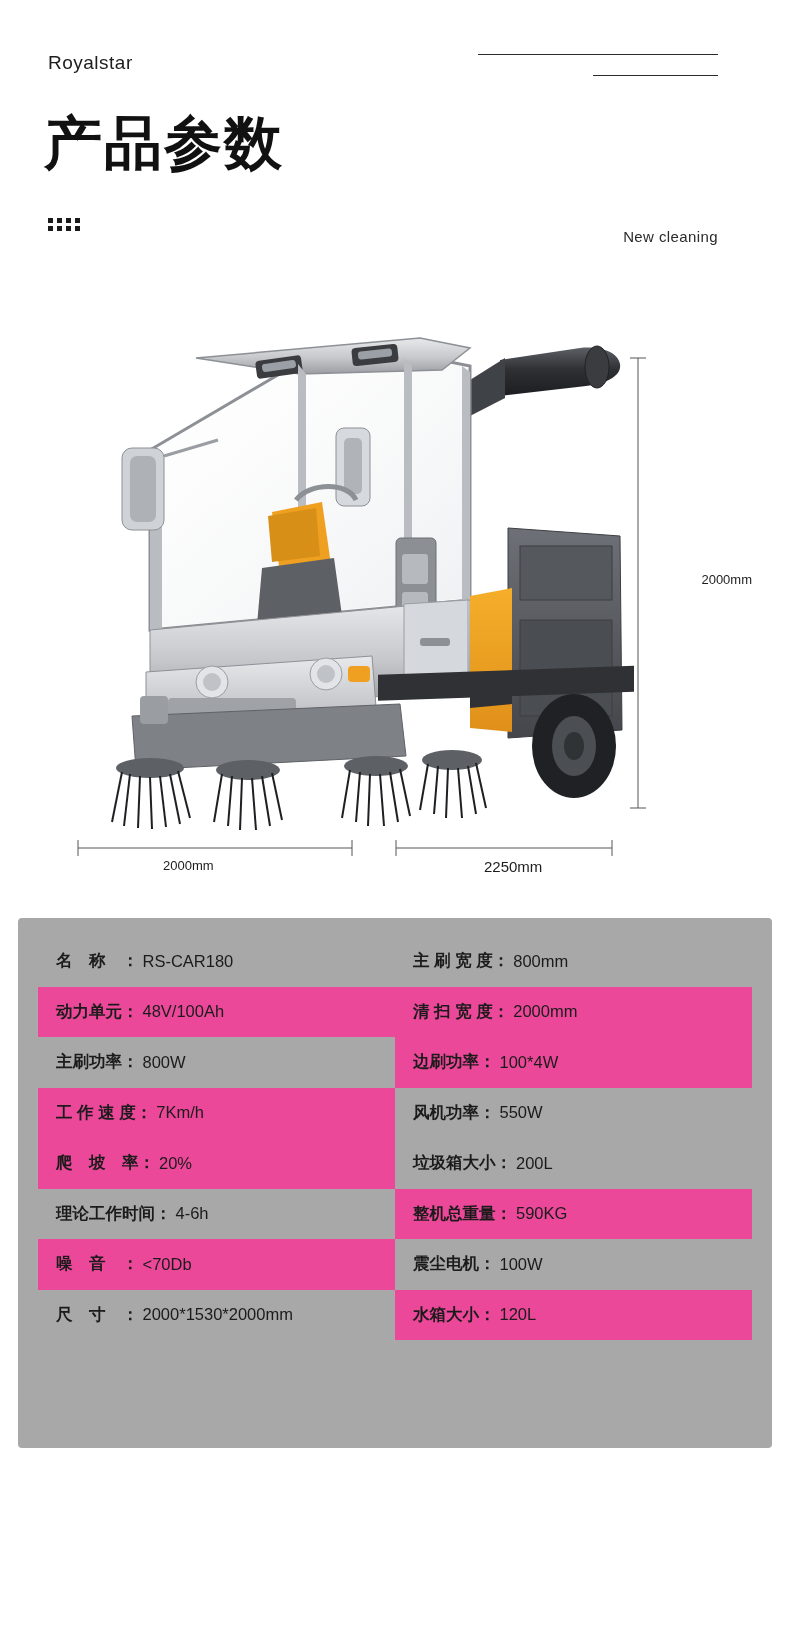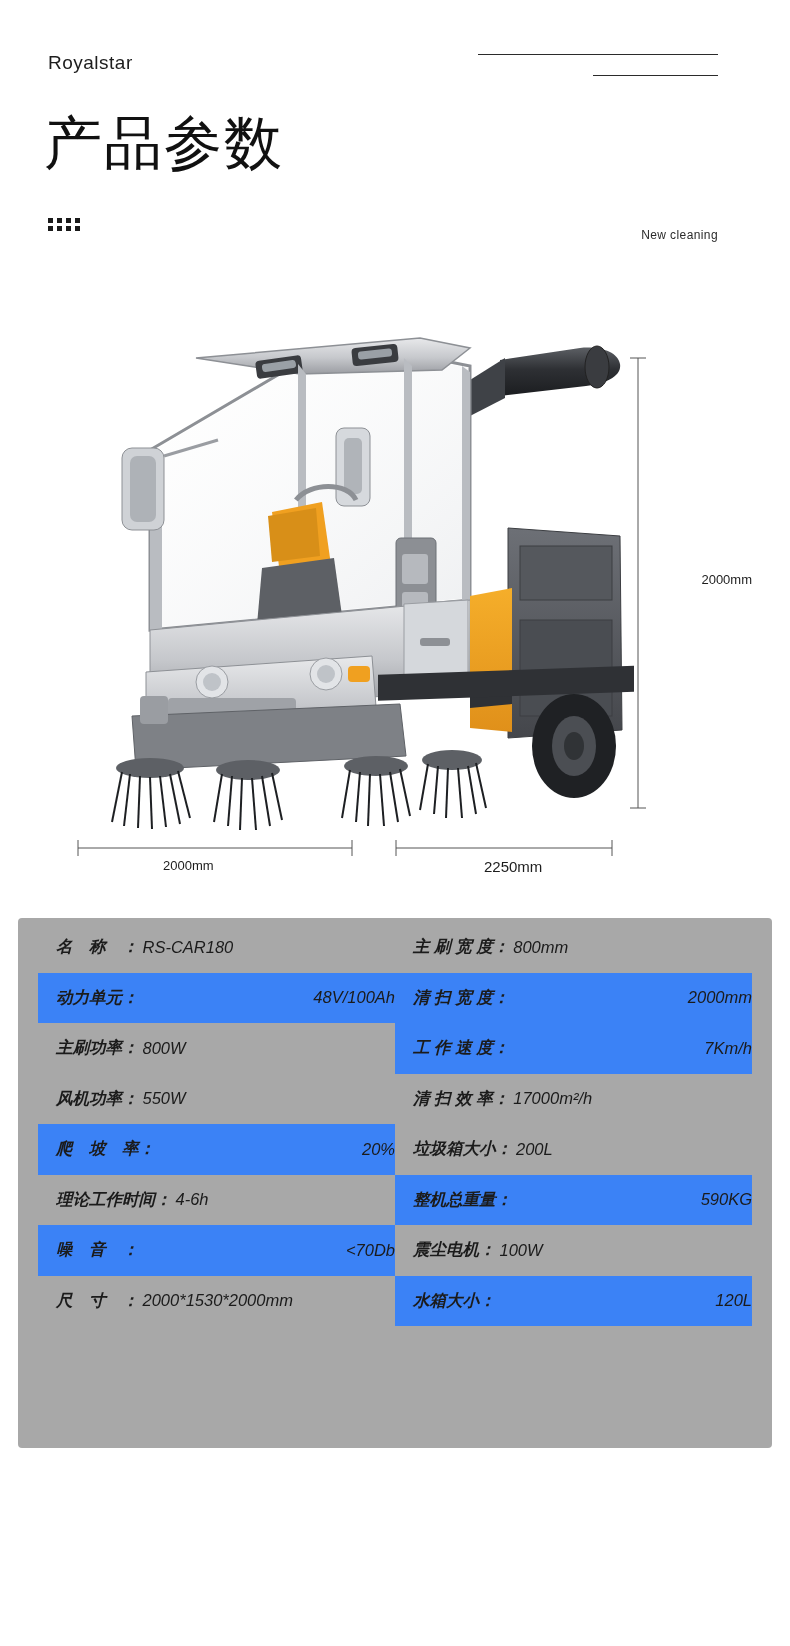--- a/index.html
+++ b/index.html
@@ -48,21 +48,21 @@
     width: 125px;
     margin-left: 115px;
     margin-top: 20px;
   }
 
   .page-title {
     position: absolute;
     left: 44px;
     top: 110px;
     font-size: 58px;
-    font-weight: normal;
+    font-weight: bold;
     letter-spacing: 2px;
     color: #111111;
     line-height: 1.15;
   }
 
   .dots {
     position: absolute;
     left: 48px;
     top: 218px;
     width: 34px;
@@ -75,21 +75,21 @@
   .dots .dot {
     width: 5px;
     height: 5px;
     background: #1a1a1a;
   }
 
   .subtitle-en {
     position: absolute;
     right: 72px;
     top: 228px;
-    font-size: 12px;
+    font-size: 15px;
     color: #2b2b2b;
     letter-spacing: 0.4px;
     margin-left: 15px;
   }
 
   
   .product-area {
     position: absolute;
     left: 0;
     top: 300px;
@@ -121,43 +121,41 @@
 
   
   .spec-panel {
     position: absolute;
     left: 18px;
     top: 918px;
     width: 754px;
     height: 530px;
     background: #a8a8a8;
     border-radius: 4px;
-    padding: 4px 20px;
+    padding: 18px 20px;
     box-sizing: border-box;
-    font-style: italic;
   }
   .spec-grid {
     display: grid;
     grid-template-columns: 1fr 1fr;
     column-gap: 0px;
     row-gap: 0px;
   }
   .spec-cell {
     height: 50.5px;
     display: flex;
     align-items: center;
     padding-left: 18px;
     box-sizing: border-box;
     font-size: 16.5px;
     color: #1b1b1b;
     background: transparent;
   }
   .spec-cell.alt {
-    background: #3b82f6;
-    justify-content: space-between;
+    background: #ec4899;
   }
   .spec-cell .k {
     font-weight: bold;
     white-space: pre;
     margin-right: 4px;
   }
   .spec-cell .v {
     font-weight: normal;
   }
   .spec-cell.empty {
@@ -396,32 +394,32 @@
         <span class="k">清 扫 宽 度：</span>
         <span class="v">2000mm</span>
       </div>
 
       <div class="spec-cell">
         <span class="k">主刷功率：</span>
         <span class="v">800W</span>
       </div>
 
       <div class="spec-cell alt">
+        <span class="k">边刷功率：</span>
+        <span class="v">100*4W</span>
+      </div>
+      <div class="spec-cell alt">
         <span class="k">工 作 速 度：</span>
         <span class="v">7Km/h</span>
       </div>
 
       <div class="spec-cell">
         <span class="k">风机功率：</span>
         <span class="v">550W</span>
       </div>
-      <div class="spec-cell">
-        <span class="k">清 扫 效 率：</span>
-        <span class="v">17000m²/h</span>
-      </div>
 
       <div class="spec-cell alt">
         <span class="k">爬　坡　率：</span>
         <span class="v">20%</span>
       </div>
 
       <div class="spec-cell">
         <span class="k">垃圾箱大小：</span>
         <span class="v">200L</span>
       </div>

